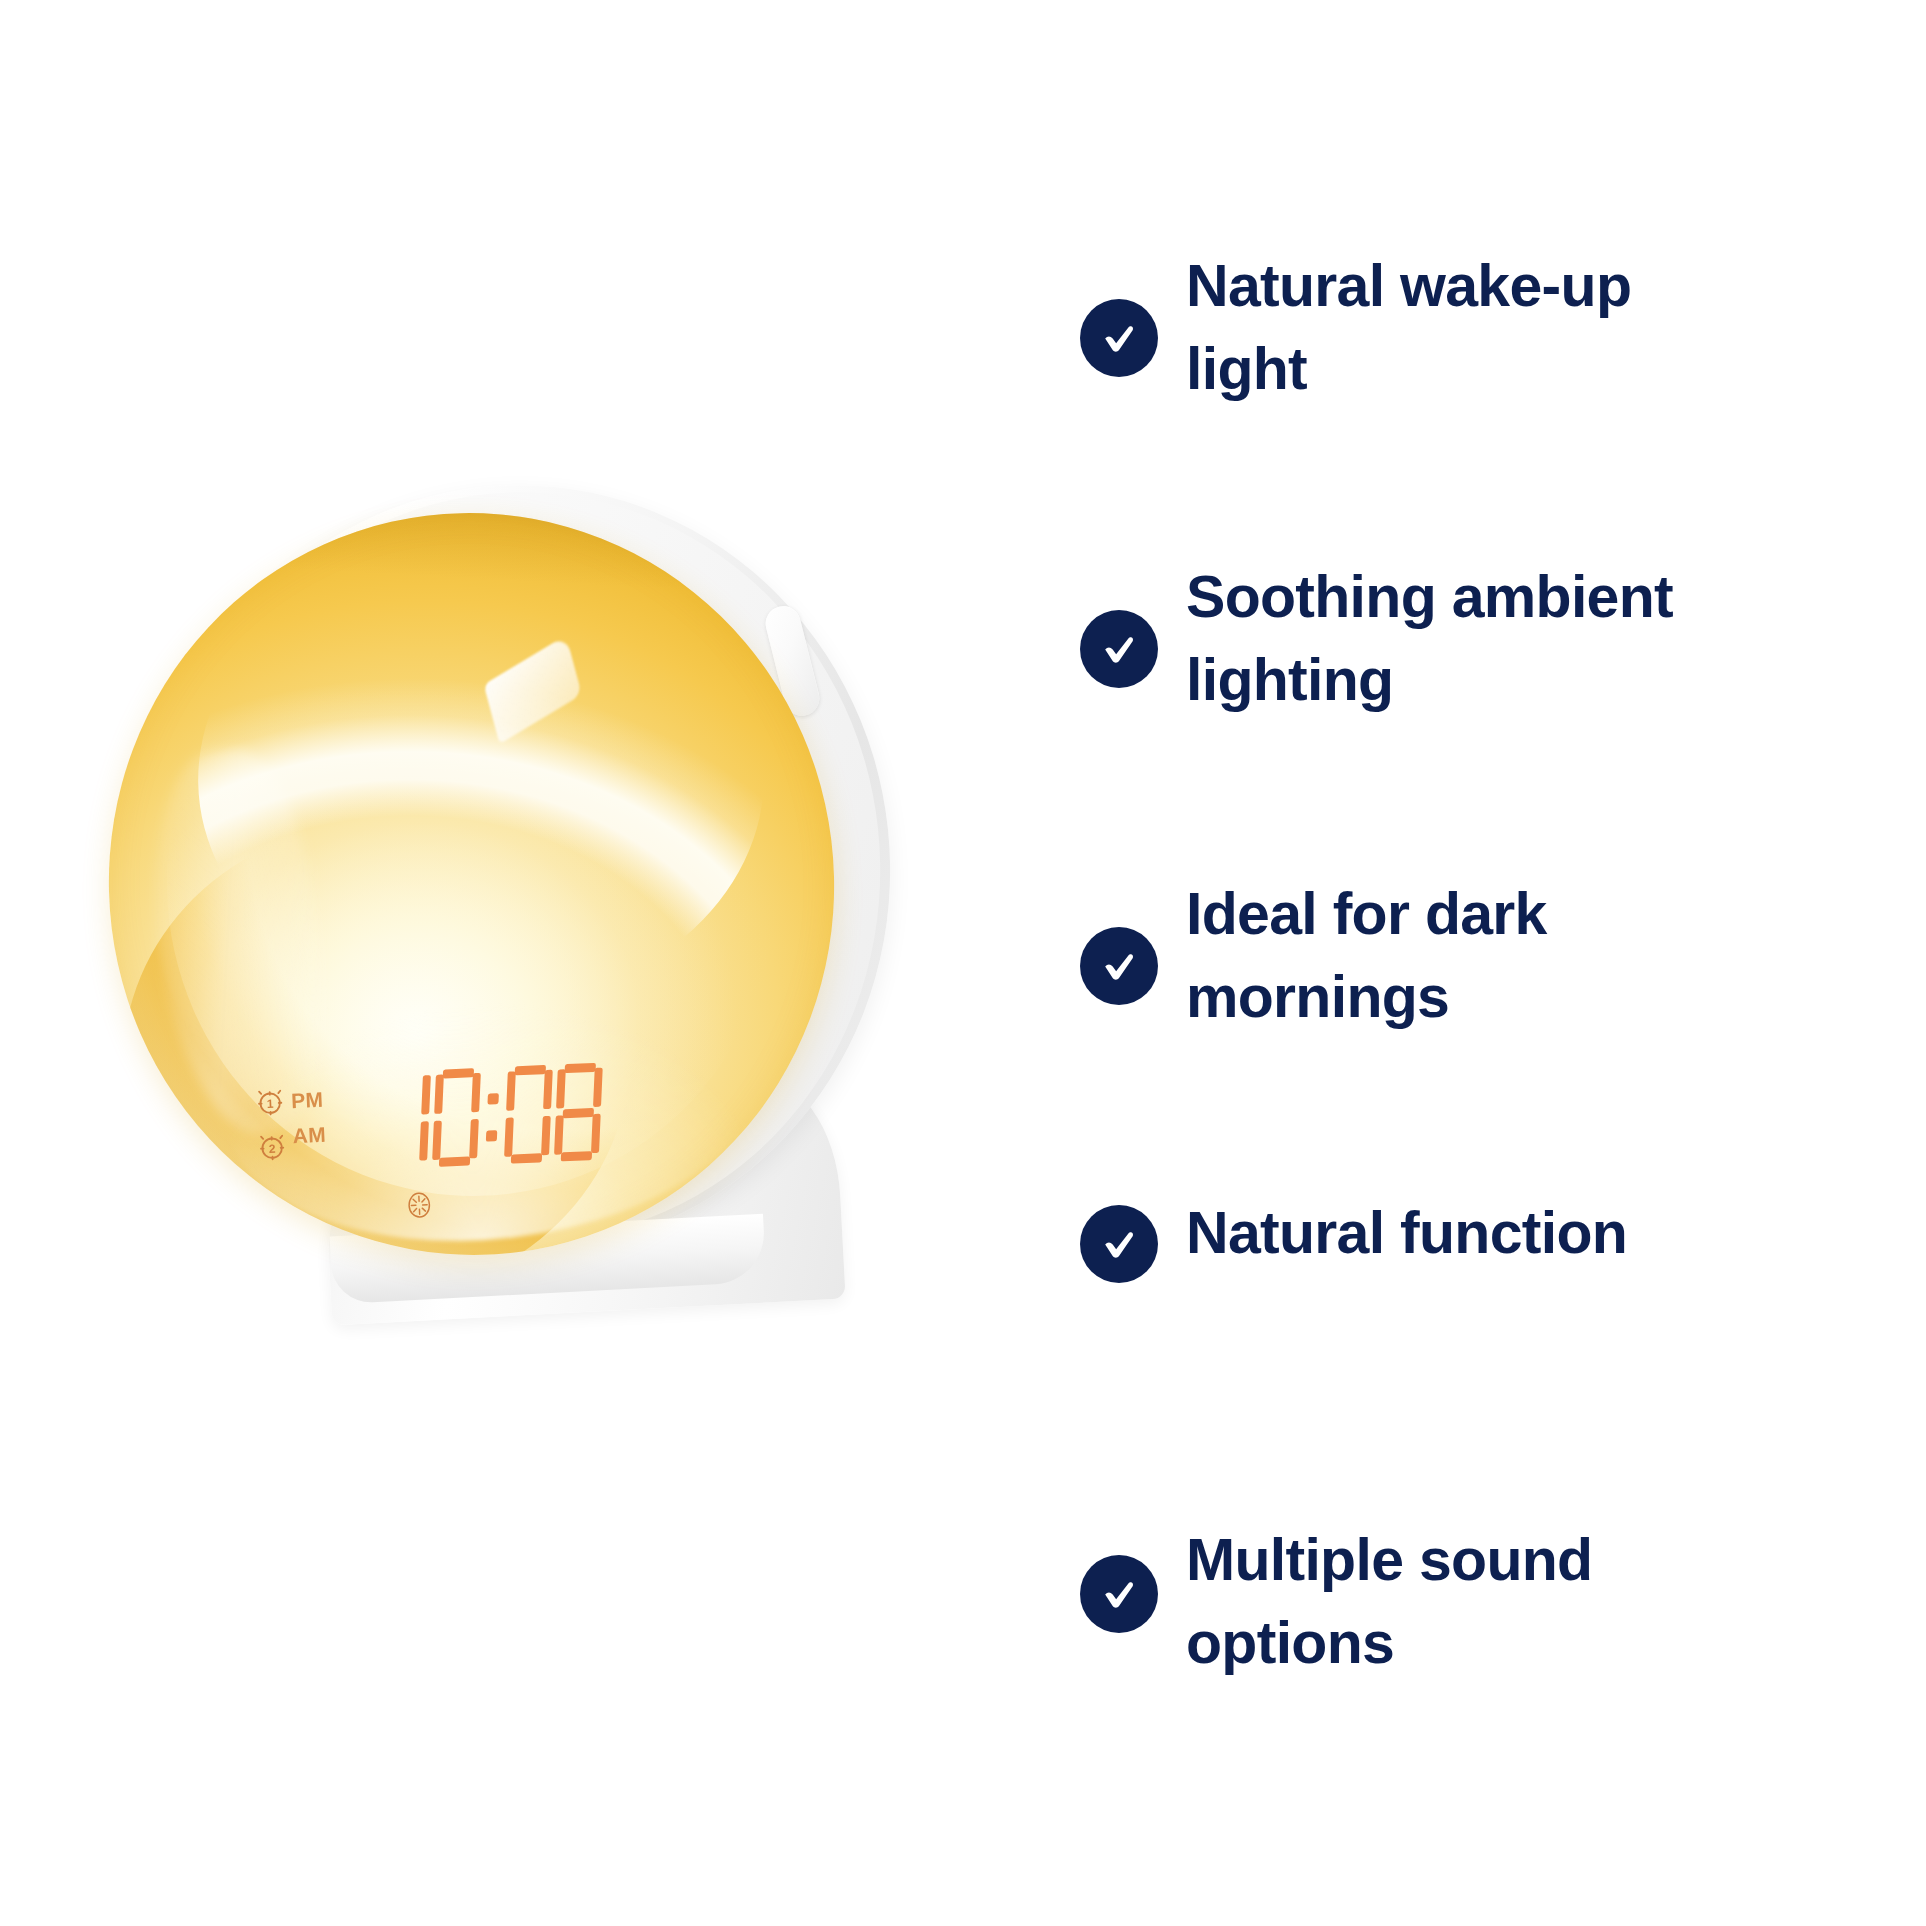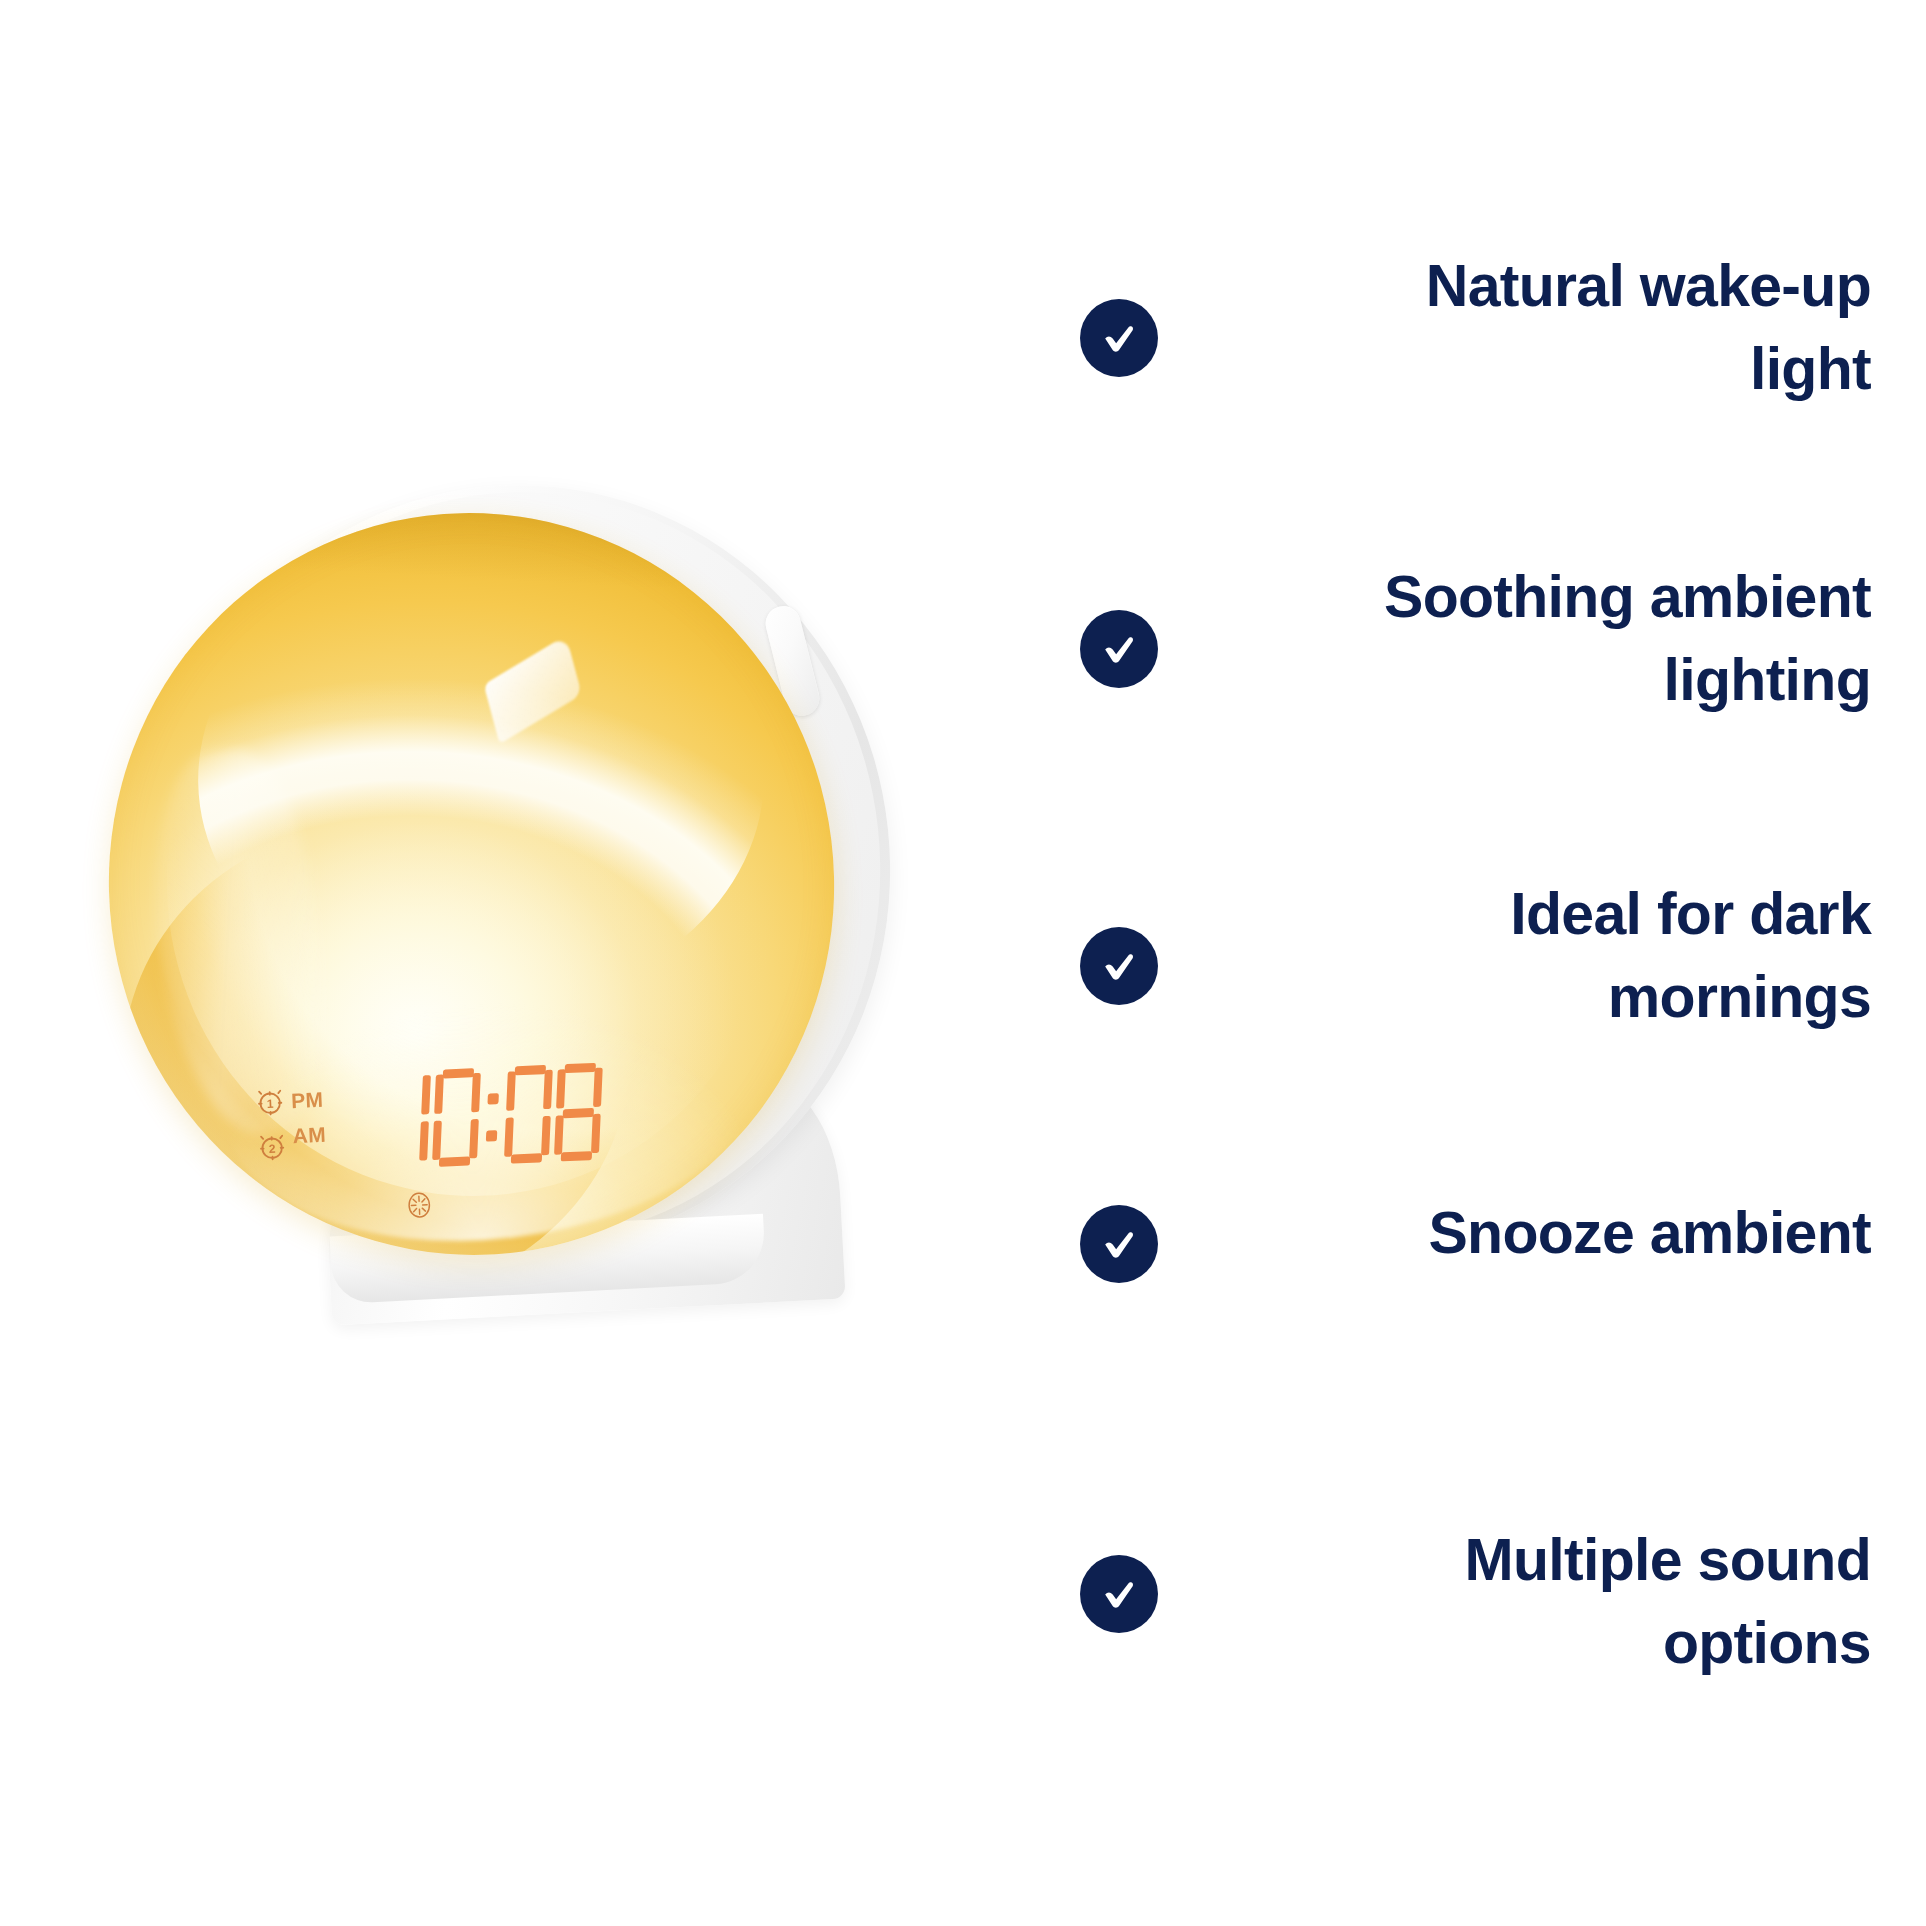--- a/index.html
+++ b/index.html
@@ -330,21 +330,20 @@
     height: 35px;
   }
 
   
   #features {
     position: absolute;
     left: 1073px;
     top: 245px;
     width: 810px;
     height: 1461px;
-    text-align: right;
   }
   .feature {
     position: absolute;
     left: 0;
     display: flex;
     align-items: flex-start;
     gap: 0;
   }
   .feature .check-badge {
     position: absolute;
@@ -548,21 +547,21 @@
       <span class="label">Ideal for dark
 mornings</span>
     </div>
 
     <div class="feature" id="feat-3">
       <span class="check-badge">
         <svg width="46" height="46" viewBox="0 0 80 80">
           <path d="M16 41 C20 36 25 36 29 41 L35 49 L56 22 C60 17 66 20 64 26 L40 61 C37 65 32 65 29 61 Z" fill="#ffffff"></path>
         </svg>
       </span>
-      <span class="label">Snooze ambient</span>
+      <span class="label">Natural function</span>
     </div>
 
     <div class="feature" id="feat-4">
       <span class="check-badge">
         <svg width="46" height="46" viewBox="0 0 80 80">
           <path d="M16 41 C20 36 25 36 29 41 L35 49 L56 22 C60 17 66 20 64 26 L40 61 C37 65 32 65 29 61 Z" fill="#ffffff"></path>
         </svg>
       </span>
       <span class="label">Multiple sound
 options</span>

